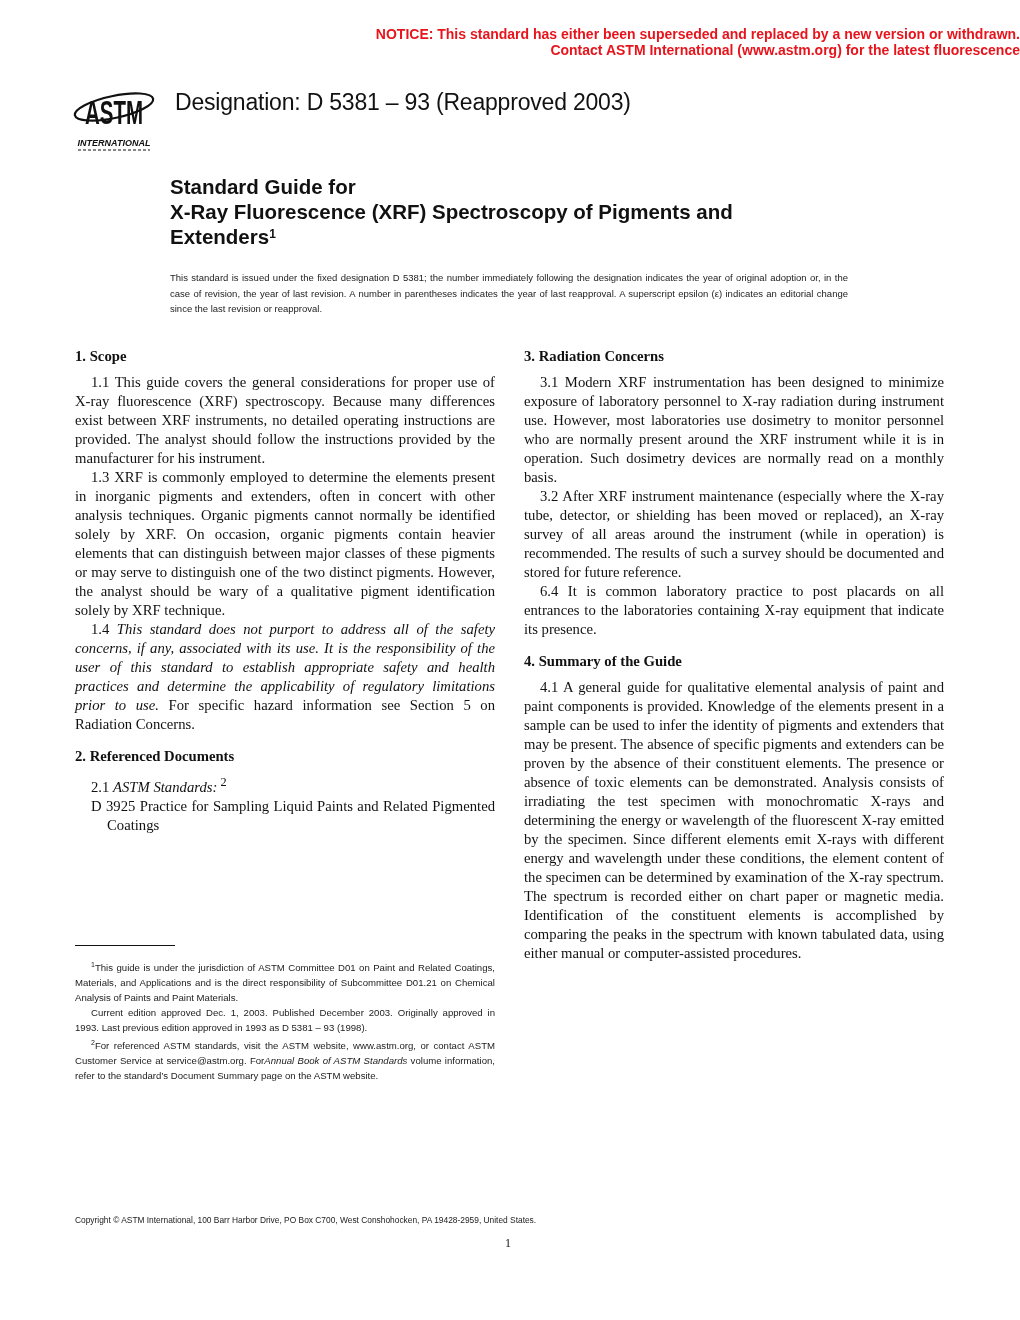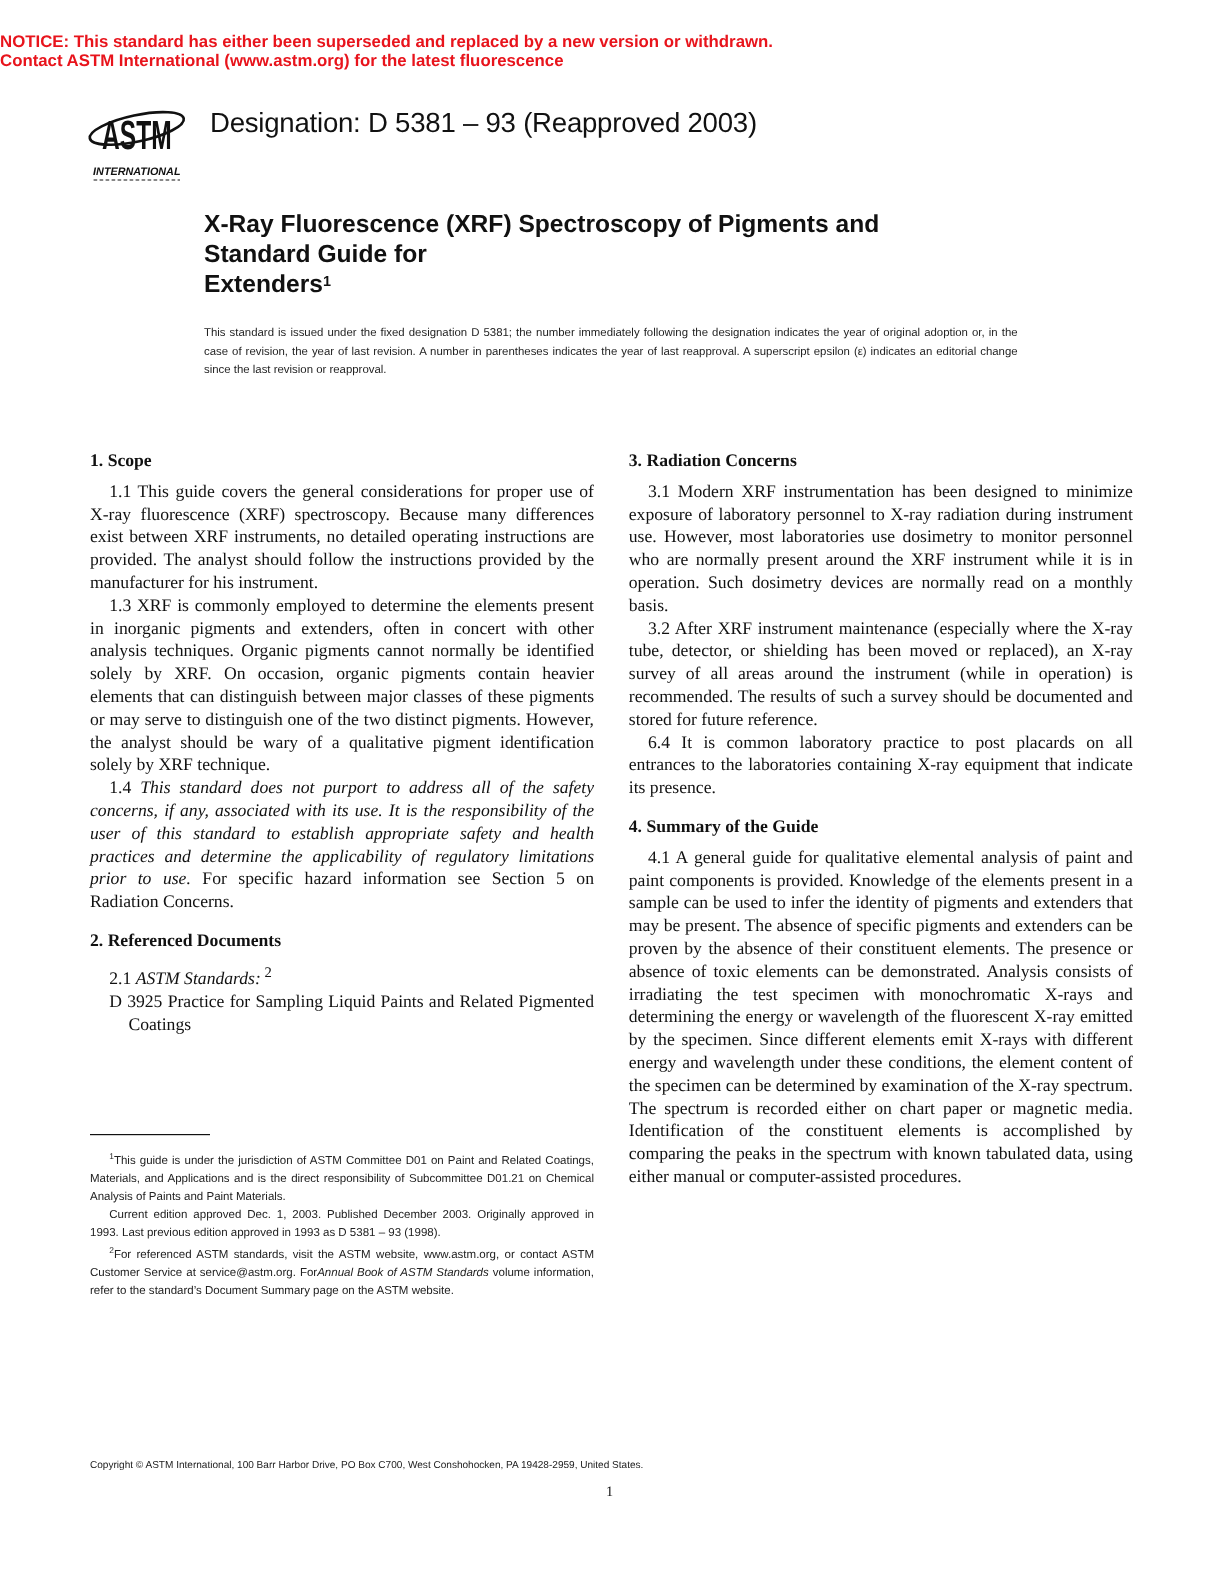--- a/index.html
+++ b/index.html
@@ -1,28 +1,28 @@
 <!DOCTYPE html>
 <html><head>
 <meta charset="utf-8">
 <style>
   html, body { margin:0; padding:0; background:#fff; }
   body { width:1020px; height:1320px; position:relative; overflow:hidden; color:#111; }
-  .notice { position:absolute; top:26px; left:0; width:1020px; text-align:left; color:#e8141c;
+  .notice { position:absolute; top:26px; left:0; width:1020px; text-align:right; color:#e8141c;
     font-family:"Liberation Sans", sans-serif; font-weight:bold; font-size:14px; line-height:16px; }
   .logo { position:absolute; left:64px; top:74px; width:100px; height:80px; }
   .designation { position:absolute; left:175px; top:89px; font-family:"Liberation Sans", sans-serif;
     font-size:23px; letter-spacing:-0.2px; }
   .title { position:absolute; left:170px; top:174px; font-family:"Liberation Sans", sans-serif;
     font-weight:bold; font-size:20.5px; line-height:25px; }
   .title sup { font-size:12px; vertical-align:top; position:relative; top:-2px; }
   .issued { position:absolute; left:170px; top:270px; width:678px; font-family:"Liberation Sans", sans-serif;
     font-size:9.5px; line-height:15.5px; text-align:justify; color:#222; }
   .col { position:absolute; width:420px; font-family:"Liberation Serif", serif; font-size:14.7px;
-    line-height:19px; text-align:justify;margin-top:28px; }
+    line-height:19px; text-align:justify; }
   .col.left { left:75px; top:347px; }
   .col.right { left:524px; top:347px; }
   .col h2 { font-size:14.7px; font-weight:bold; margin:0 0 7px 0; line-height:19px; }
   .col p { margin:0; text-indent:16px; }
   .col .gap { height:13px; }
   .col .ref { margin:0; padding-left:32px; text-indent:-16px; }
   .col .refhdr { margin:0; text-indent:16px; }
   .col i { font-style:italic; }
   .fnrule { position:absolute; left:75px; top:945px; width:100px; border-top:1px solid #111; }
   .footnotes { position:absolute; left:75px; top:957px; width:420px; font-family:"Liberation Sans", sans-serif;
@@ -45,22 +45,22 @@
     <ellipse cx="50" cy="33" rx="40" ry="11" fill="none" stroke="#111" stroke-width="2.2" transform="rotate(-12 50 33)"></ellipse>
     <text x="50" y="50" text-anchor="middle" font-family="Liberation Sans, sans-serif" font-weight="bold" font-size="34" fill="#111" textLength="58" lengthAdjust="spacingAndGlyphs">ASTM</text>
     <text x="50" y="72" text-anchor="middle" font-family="Liberation Sans, sans-serif" font-weight="bold" font-style="italic" font-size="9" fill="#111">INTERNATIONAL</text>
     <line x1="14" y1="76" x2="86" y2="76" stroke="#111" stroke-width="1" stroke-dasharray="3 2"></line>
   </svg>
 </div>
 
 <div class="designation">Designation: D 5381 – 93 (Reapproved 2003)</div>
 
 <div class="title">
+  <div>Standard Guide for</div>
   <div>X-Ray Fluorescence (XRF) Spectroscopy of Pigments and</div>
-  <div>Standard Guide for</div>
   <div><span>Extenders</span><sup>1</sup></div>
 </div>
 
 <div class="issued">This standard is issued under the fixed designation D 5381; the number immediately following the designation indicates the year of original adoption or, in the case of revision, the year of last revision. A number in parentheses indicates the year of last reapproval. A superscript epsilon (ε) indicates an editorial change since the last revision or reapproval.</div>
 
 <div class="col left">
   <h2>1.  Scope</h2>
   <p>1.1  This guide covers the general considerations for proper use of X-ray fluorescence (XRF) spectroscopy. Because many differences exist between XRF instruments, no detailed operating instructions are provided. The analyst should follow the instructions provided by the manufacturer for his instrument.</p>
   <p>1.3  XRF is commonly employed to determine the elements present in inorganic pigments and extenders, often in concert with other analysis techniques. Organic pigments cannot normally be identified solely by XRF. On occasion, organic pigments contain heavier elements that can distinguish between major classes of these pigments or may serve to distinguish one of the two distinct pigments. However, the analyst should be wary of a qualitative pigment identification solely by XRF technique.</p>
   <p><span>1.4 </span><i>This standard does not purport to address all of the safety concerns, if any, associated with its use. It is the responsibility of the user of this standard to establish appropriate safety and health practices and determine the applicability of regulatory limitations prior to use.</i><span> For specific hazard information see Section 5 on Radiation Concerns.</span></p>

